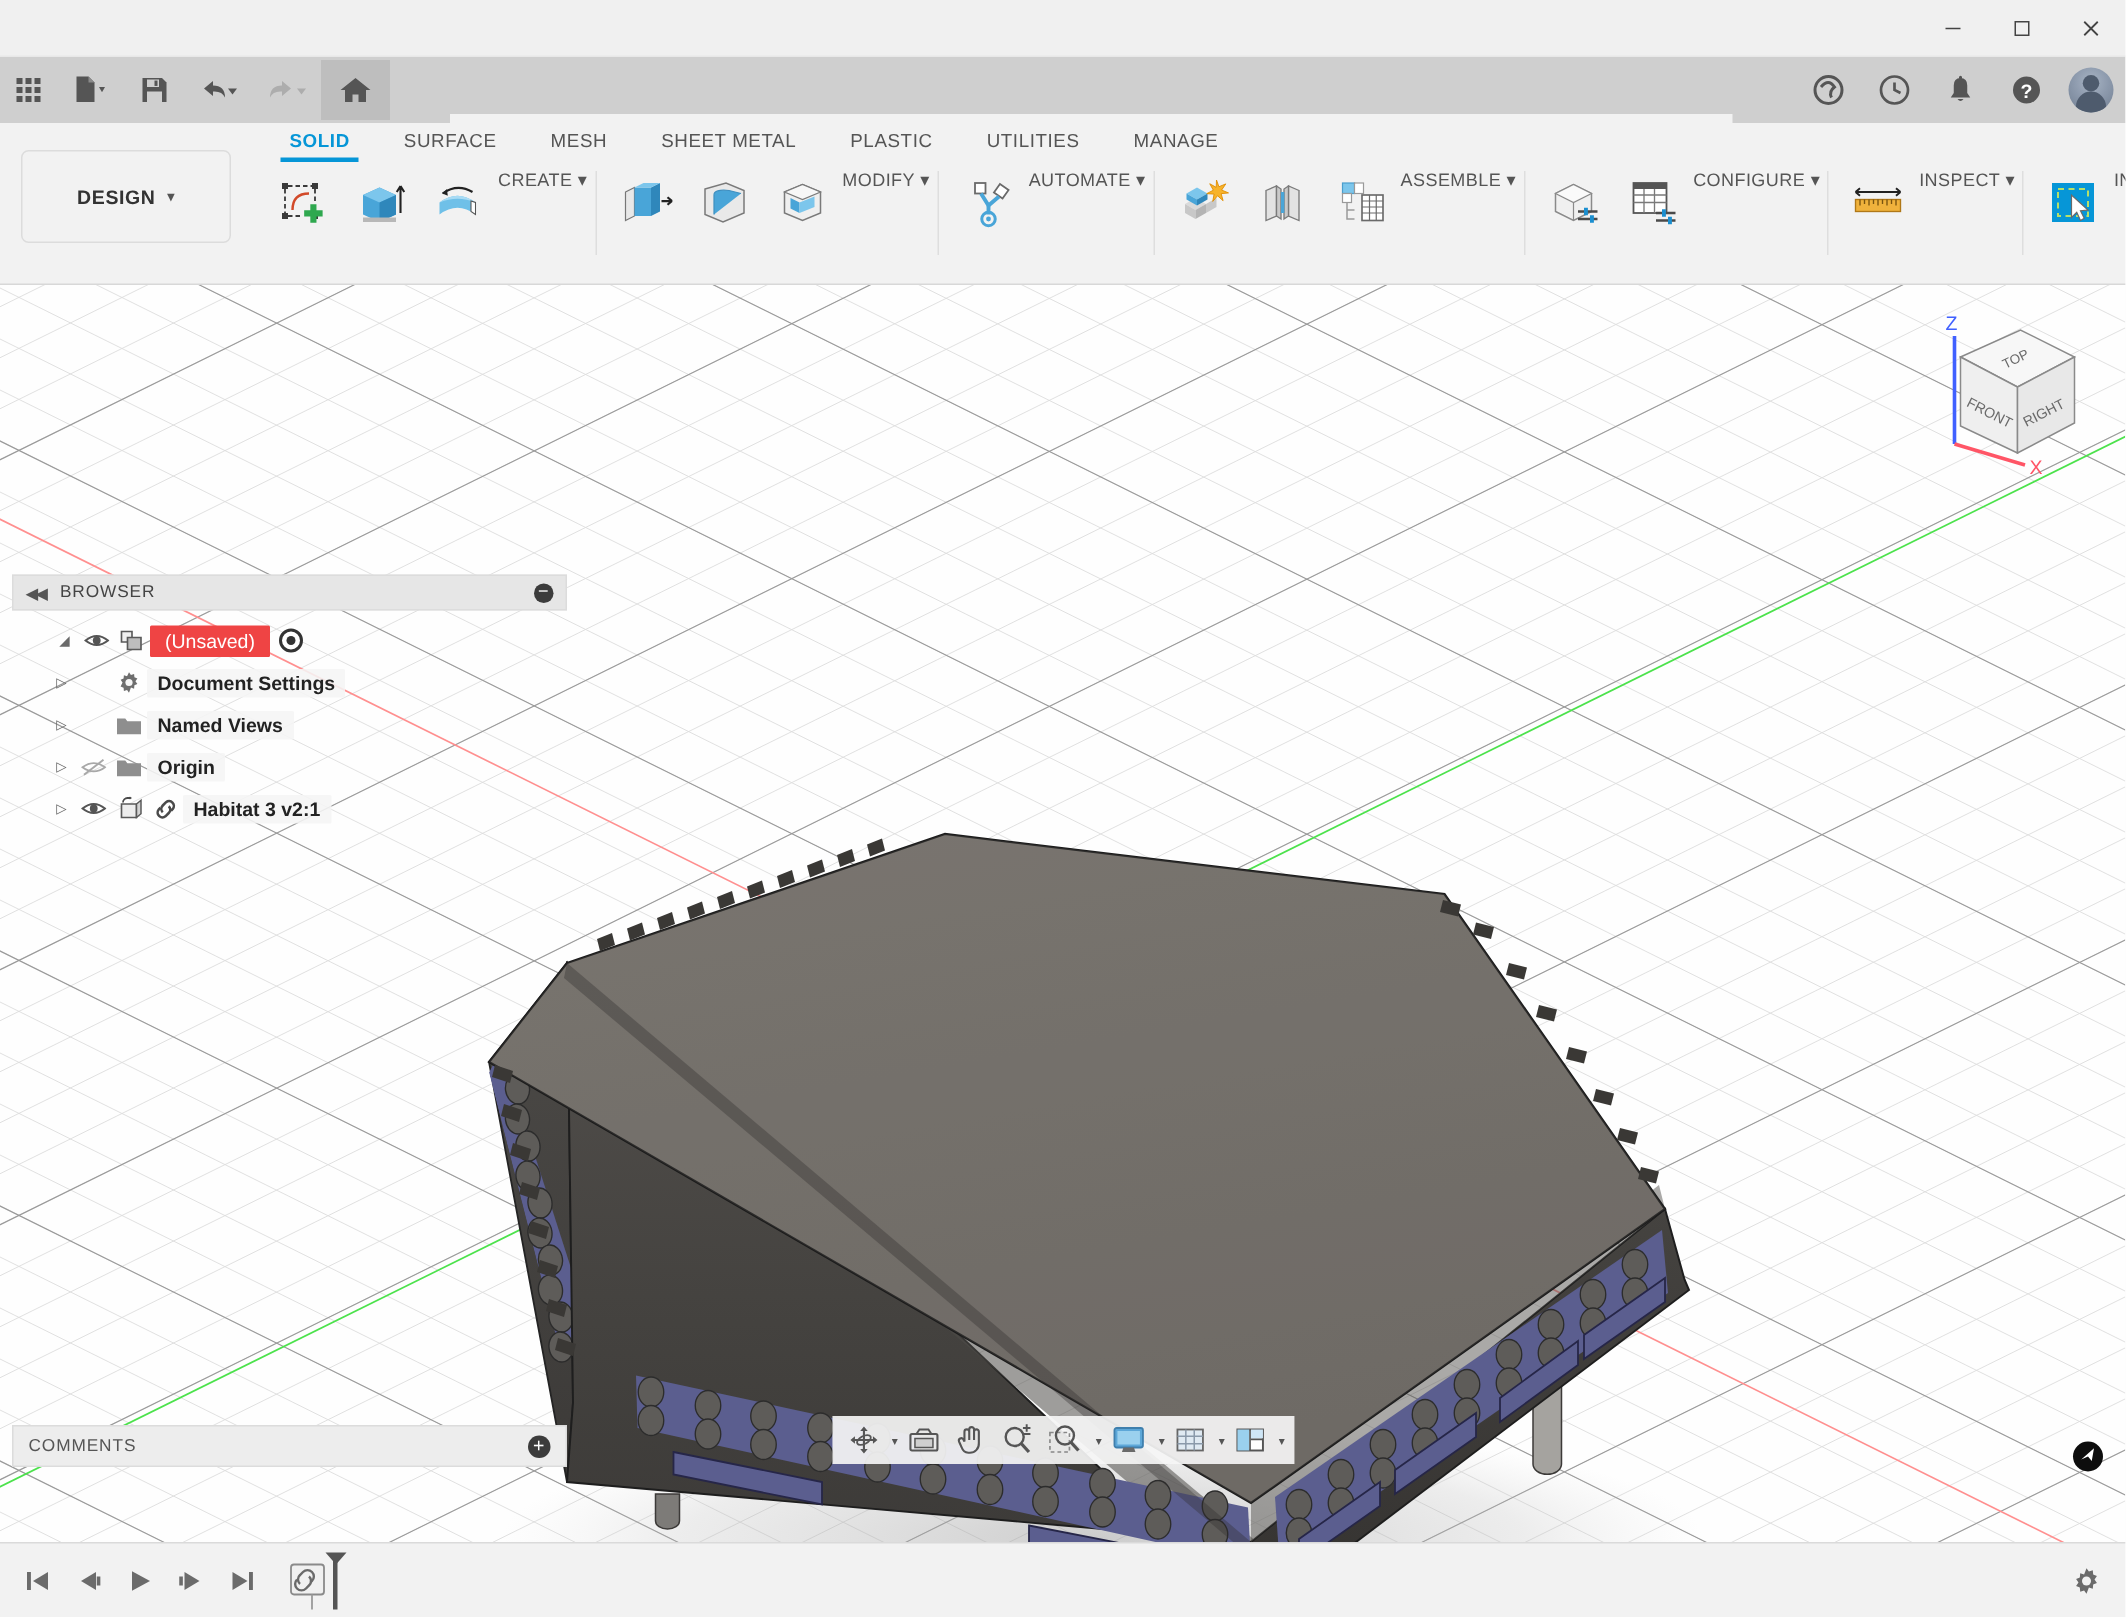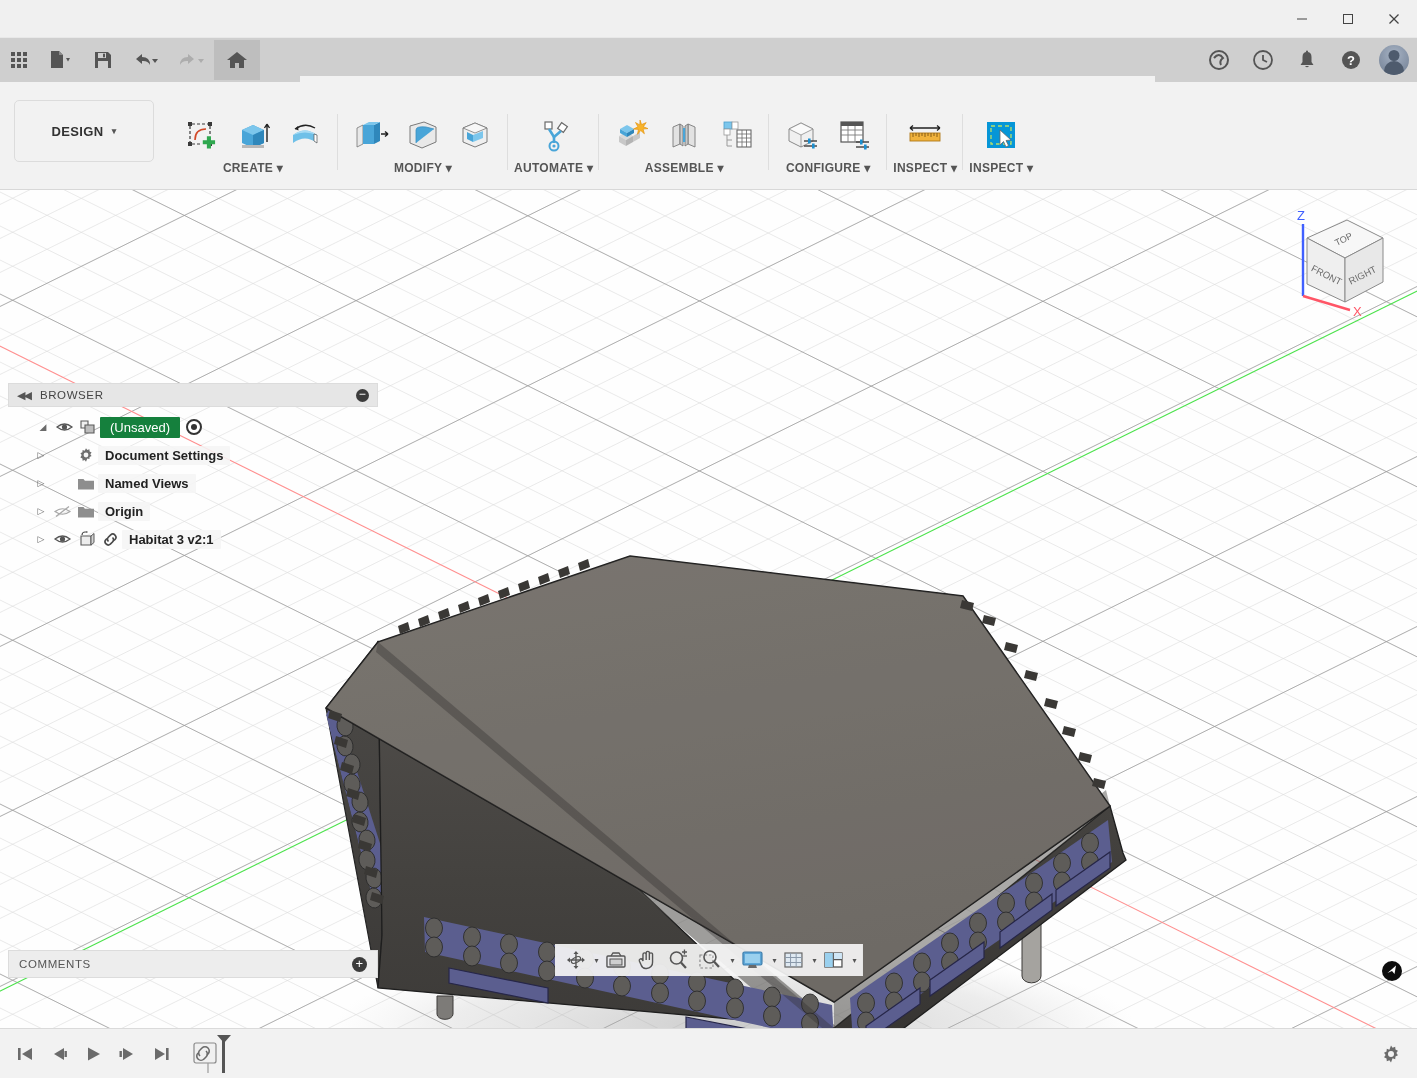--- a/index.html
+++ b/index.html
@@ -106,21 +106,21 @@
   }
   #ribtabs .rtab.active { color: #0696d7; font-weight: bold; }
   #ribtabs .rtab.active::after {
     content: ''; position: absolute; left: 12px; right: 12px; bottom: -2px;
     height: 3px; background: #0696d7;
   }
   #ribpanels {
     position: absolute; left: 168px; top: 28px; height: 78px;
     display: flex; align-items: stretch;
   }
-  .panel { display: flex; flex-direction: column; position: relative; padding: 0 6px; font-weight: bold; }
+  .panel { display: flex; flex-direction: row; position: relative; padding: 0 6px; }
   .panel .icons { display: flex; align-items: flex-end; justify-content: center; height: 48px; gap: 6px; padding: 0 4px; }
   .panel .plabel {
     text-align: center; font-size: 12px; color: #555; height: 22px; line-height: 20px;
     letter-spacing: .3px; white-space: nowrap;
   }
   .panel .divider {
     position: absolute; right: 0; top: 4px; bottom: 18px; width: 1px; background: #dedede;
   }
   .ritem { width: 46px; height: 46px; display: flex; align-items: center; justify-content: center; }
 
@@ -152,21 +152,21 @@
   .tnode .arrow {
     width: 18px; text-align: center; color: #6a6a6a; font-size: 9px;
   }
   .tnode .eye { width: 24px; display: flex; align-items: center; justify-content: center; }
   .tnode .ticon { width: 24px; display: flex; align-items: center; justify-content: center; }
   .tnode .tlabel {
     background: rgba(245,245,245,0.88); padding: 2px 7px; border-radius: 1px;
     white-space: nowrap;
     font-weight: bold;
   }
-  .tnode.root .tlabel { background: #15803d; color: #fff; font-weight: normal; padding: 3px 10px; }
+  .tnode.root .tlabel { background: #ef4444; color: #fff; font-weight: normal; padding: 3px 10px; }
   .tnode.root { padding-left: 26px; }
   .radiobtn {
     width: 16px; height: 16px; border-radius: 50%; background: #fff; border: 2px solid #333;
     margin-left: 6px; position: relative;
   }
   .radiobtn::after {
     content:''; position:absolute; left:3px; top:3px; width:6px; height:6px;
     border-radius:50%; background:#333;
   }
 
@@ -334,20 +334,29 @@
       <div class="avatar"></div>
     </div>
   </div>
 
   <div id="ribbon">
     <div id="designbtn">
       <span>DESIGN</span>
       <span class="caret" style="margin-left:8px;font-size:9px;">▾</span>
     </div>
 
+    <div id="ribtabs">
+      <div class="rtab active"><span>SOLID</span></div>
+      <div class="rtab"><span>SURFACE</span></div>
+      <div class="rtab"><span>MESH</span></div>
+      <div class="rtab"><span>SHEET METAL</span></div>
+      <div class="rtab"><span>PLASTIC</span></div>
+      <div class="rtab"><span>UTILITIES</span></div>
+      <div class="rtab"><span>MANAGE</span></div>
+    </div>
 
     <div id="ribpanels">
 
       <div class="panel">
         <div class="icons">
           <div class="ritem">
             <svg width="38" height="38" viewBox="0 0 38 38">
               <rect x="6" y="6" width="4" height="4" fill="#3a3a3a"></rect>
                 <rect x="26" y="6" width="4" height="4" fill="#3a3a3a"></rect>
               <rect x="6" y="26" width="4" height="4" fill="#3a3a3a"></rect>

